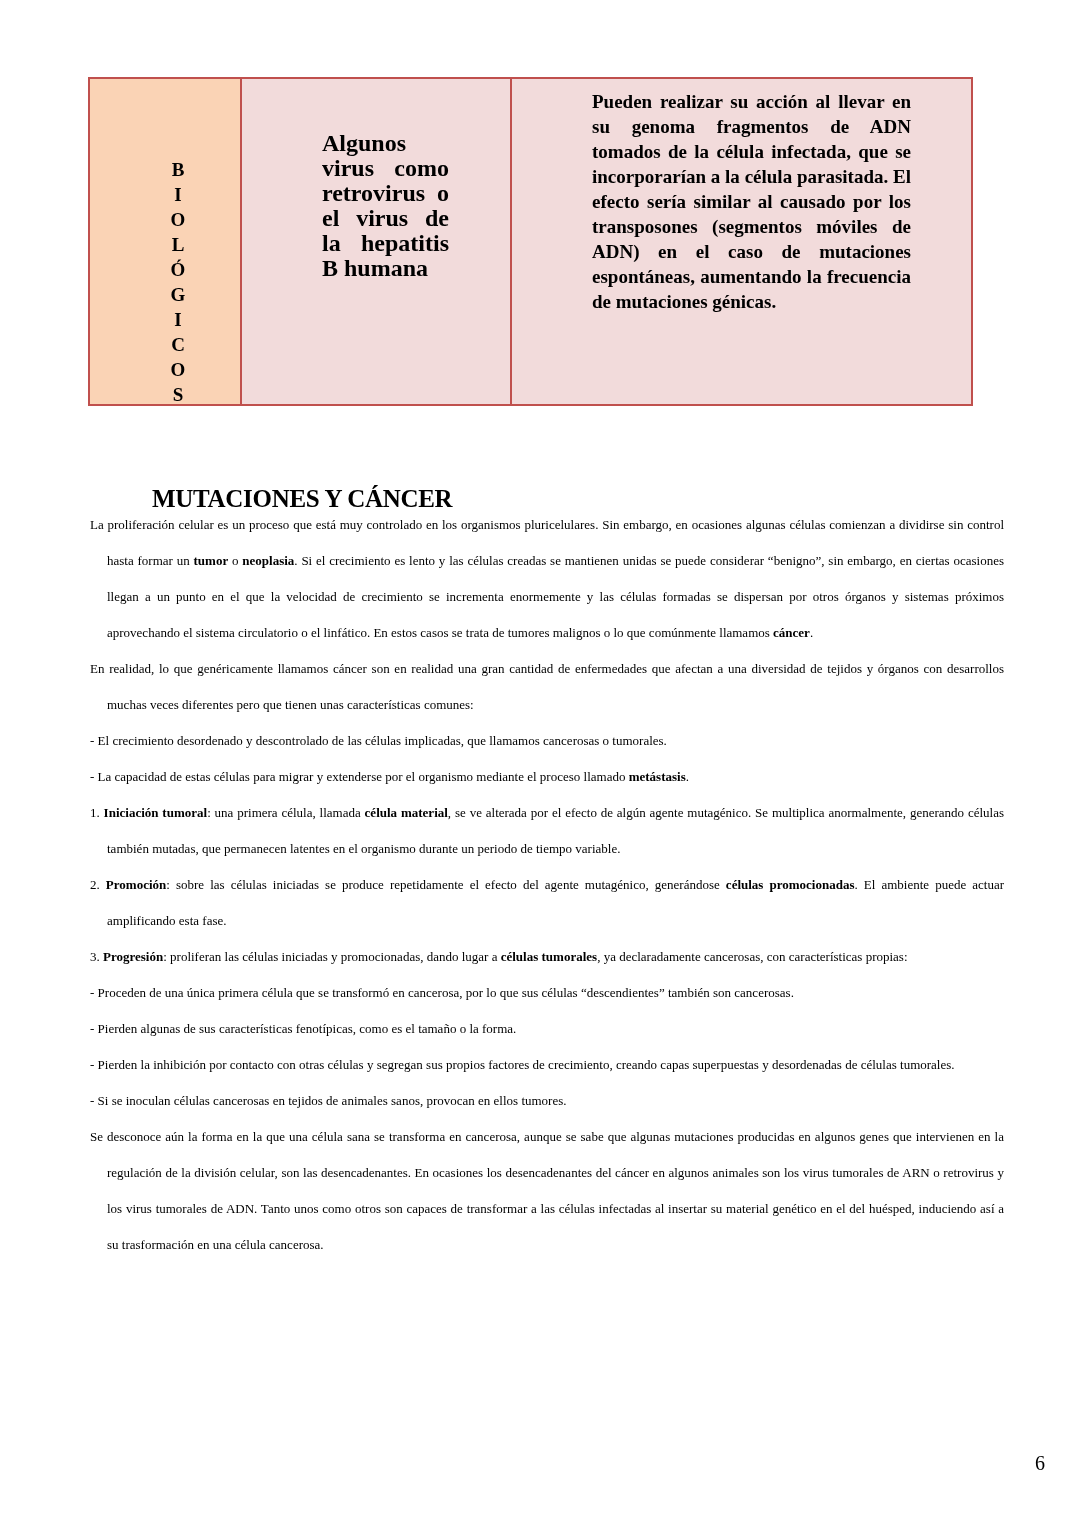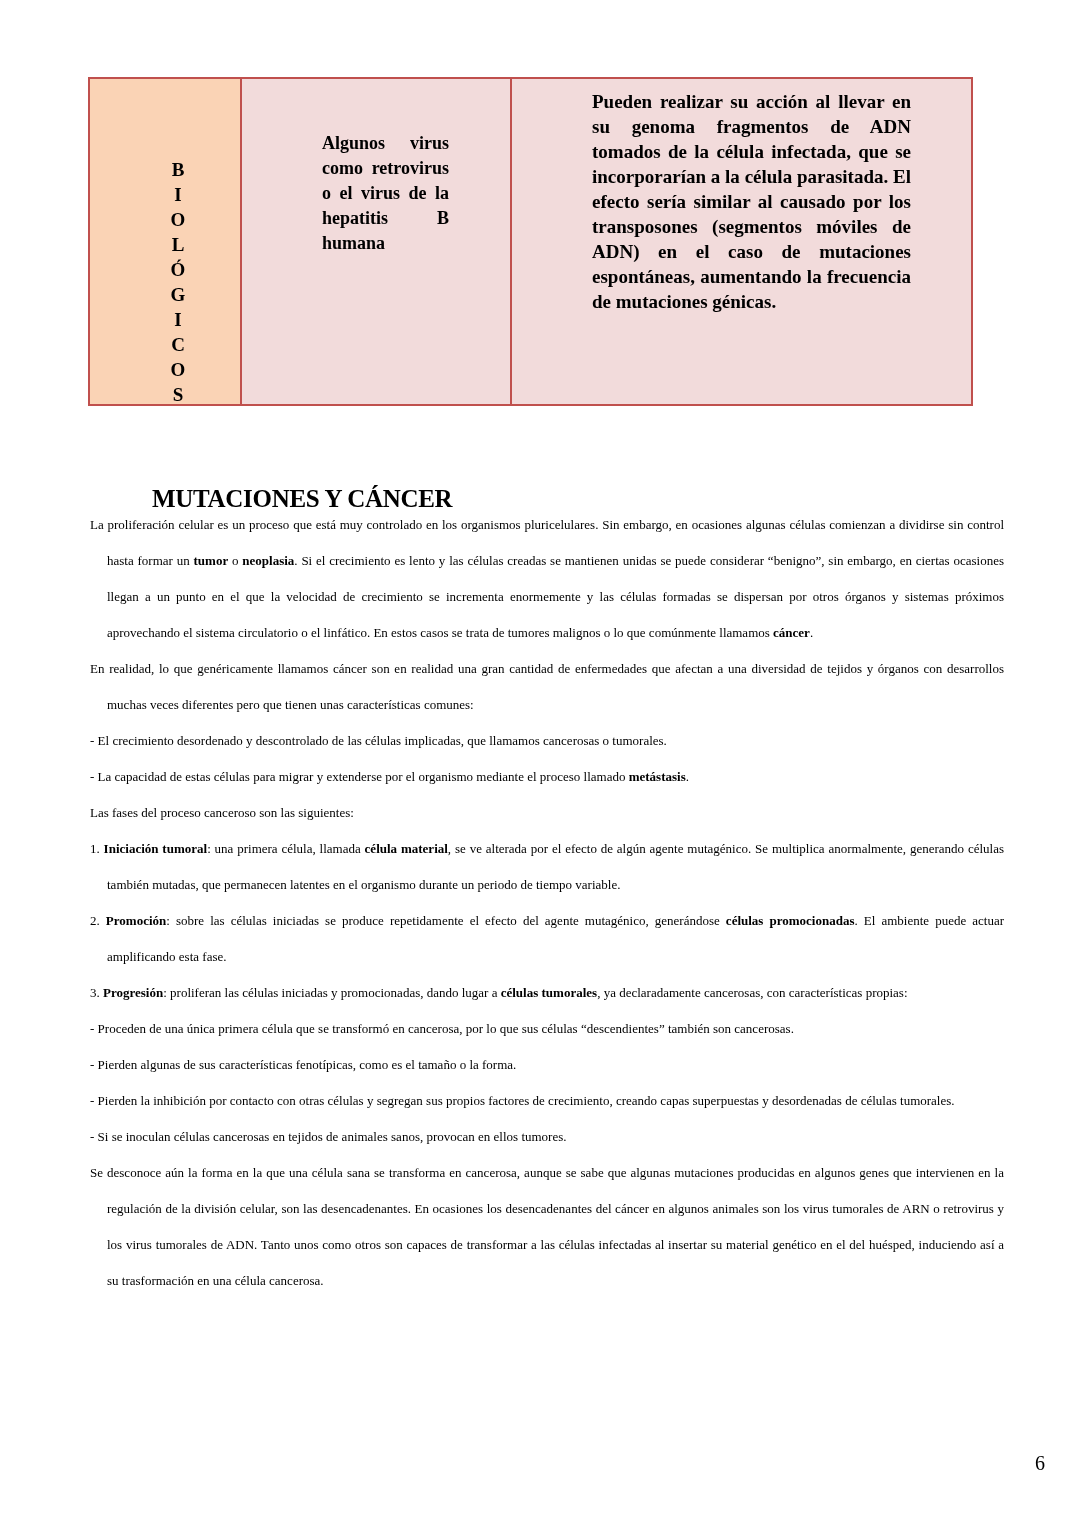--- a/index.html
+++ b/index.html
@@ -13,21 +13,21 @@
   .cell-label { width:150px; background:#fad3b5; }
   .cell-agent { width:268px; background:#f2dbdb; }
   .cell-desc { background:#f2dbdb; }
 
   .vertical-word { position:absolute; left:88px; top:77px; width:178px; height:329px; }
   .vertical-word .letters { position:absolute; left:78px; top:80px; width:24px;
         text-align:center; font-weight:bold; font-size:19px; line-height:25px; }
   .vertical-word .letters span { display:block; }
 
   .agent-text { position:absolute; left:322px; top:131px; width:127px;
-        font-weight:bold; font-size:18px; line-height:25px; text-align:justify;
+        font-weight:bold; font-size:24px; line-height:25px; text-align:justify;
         text-align-last:left; }
   .desc-text { position:absolute; left:592px; top:89px; width:319px;
         font-weight:bold; font-size:19px; line-height:25px; text-align:justify;
         text-align-last:left; }
 
   
   .section-title { position:absolute; left:152px; top:484px; font-size:25px;
         font-weight:bold; line-height:30px; margin:0; letter-spacing:-0.3px; }
   .body-text { position:absolute; left:90px; top:507px; width:914px;
         font-size:13px; line-height:36px; }
@@ -69,21 +69,20 @@
 
 <h2 class="section-title">MUTACIONES Y CÁNCER</h2>
 
 <div class="body-text">
   <p class="para"><span>La proliferación celular es un proceso que está muy controlado en los organismos pluricelulares. Sin embargo, en ocasiones algunas células comienzan a dividirse sin control hasta formar un </span><b>tumor</b><span> o </span><b>neoplasia</b><span>. Si el crecimiento es lento y las células creadas se mantienen unidas se puede considerar “benigno”, sin embargo, en ciertas ocasiones llegan a un punto en el que la velocidad de crecimiento se incrementa enormemente y las células formadas se dispersan por otros órganos y sistemas próximos aprovechando el sistema circulatorio o el linfático. En estos casos se trata de tumores malignos o lo que comúnmente llamamos </span><b>cáncer</b><span>.</span></p>
 
   <p class="para">En realidad, lo que genéricamente llamamos cáncer son en realidad una gran cantidad de enfermedades que afectan a una diversidad de tejidos y órganos con desarrollos muchas veces diferentes pero que tienen unas características comunes:</p>
   <p class="para">- El crecimiento desordenado y descontrolado de las células implicadas, que llamamos cancerosas o tumorales.</p>
   <p class="para"><span>- La capacidad de estas células para migrar y extenderse por el organismo mediante el proceso llamado </span><b>metástasis</b><span>.</span></p>
 
-  <p class="para">Las fases del proceso canceroso son las siguientes:</p>
 
   <p class="para"><span>1. </span><b>Iniciación tumoral</b><span>: una primera célula, llamada </span><b>célula material</b><span>, se ve alterada por el efecto de algún agente mutagénico. Se multiplica anormalmente, generando células también mutadas, que permanecen latentes en el organismo durante un periodo de tiempo variable.</span></p>
 
   <p class="para"><span>2. </span><b>Promoción</b><span>: sobre las células iniciadas se produce repetidamente el efecto del agente mutagénico, generándose </span><b>células promocionadas</b><span>. El ambiente puede actuar amplificando esta fase.</span></p>
 
   <p class="para"><span>3. </span><b>Progresión</b><span>: proliferan las células iniciadas y promocionadas, dando lugar a </span><b>células tumorales</b><span>, ya declaradamente cancerosas, con características propias:</span></p>
 
   <p class="para">- Proceden de una única primera célula que se transformó en cancerosa, por lo que sus células “descendientes” también son cancerosas.</p>
   <p class="para">- Pierden algunas de sus características fenotípicas, como es el tamaño o la forma.</p>
   <p class="para">- Pierden la inhibición por contacto con otras células y segregan sus propios factores de crecimiento, creando capas superpuestas y desordenadas de células tumorales.</p>

